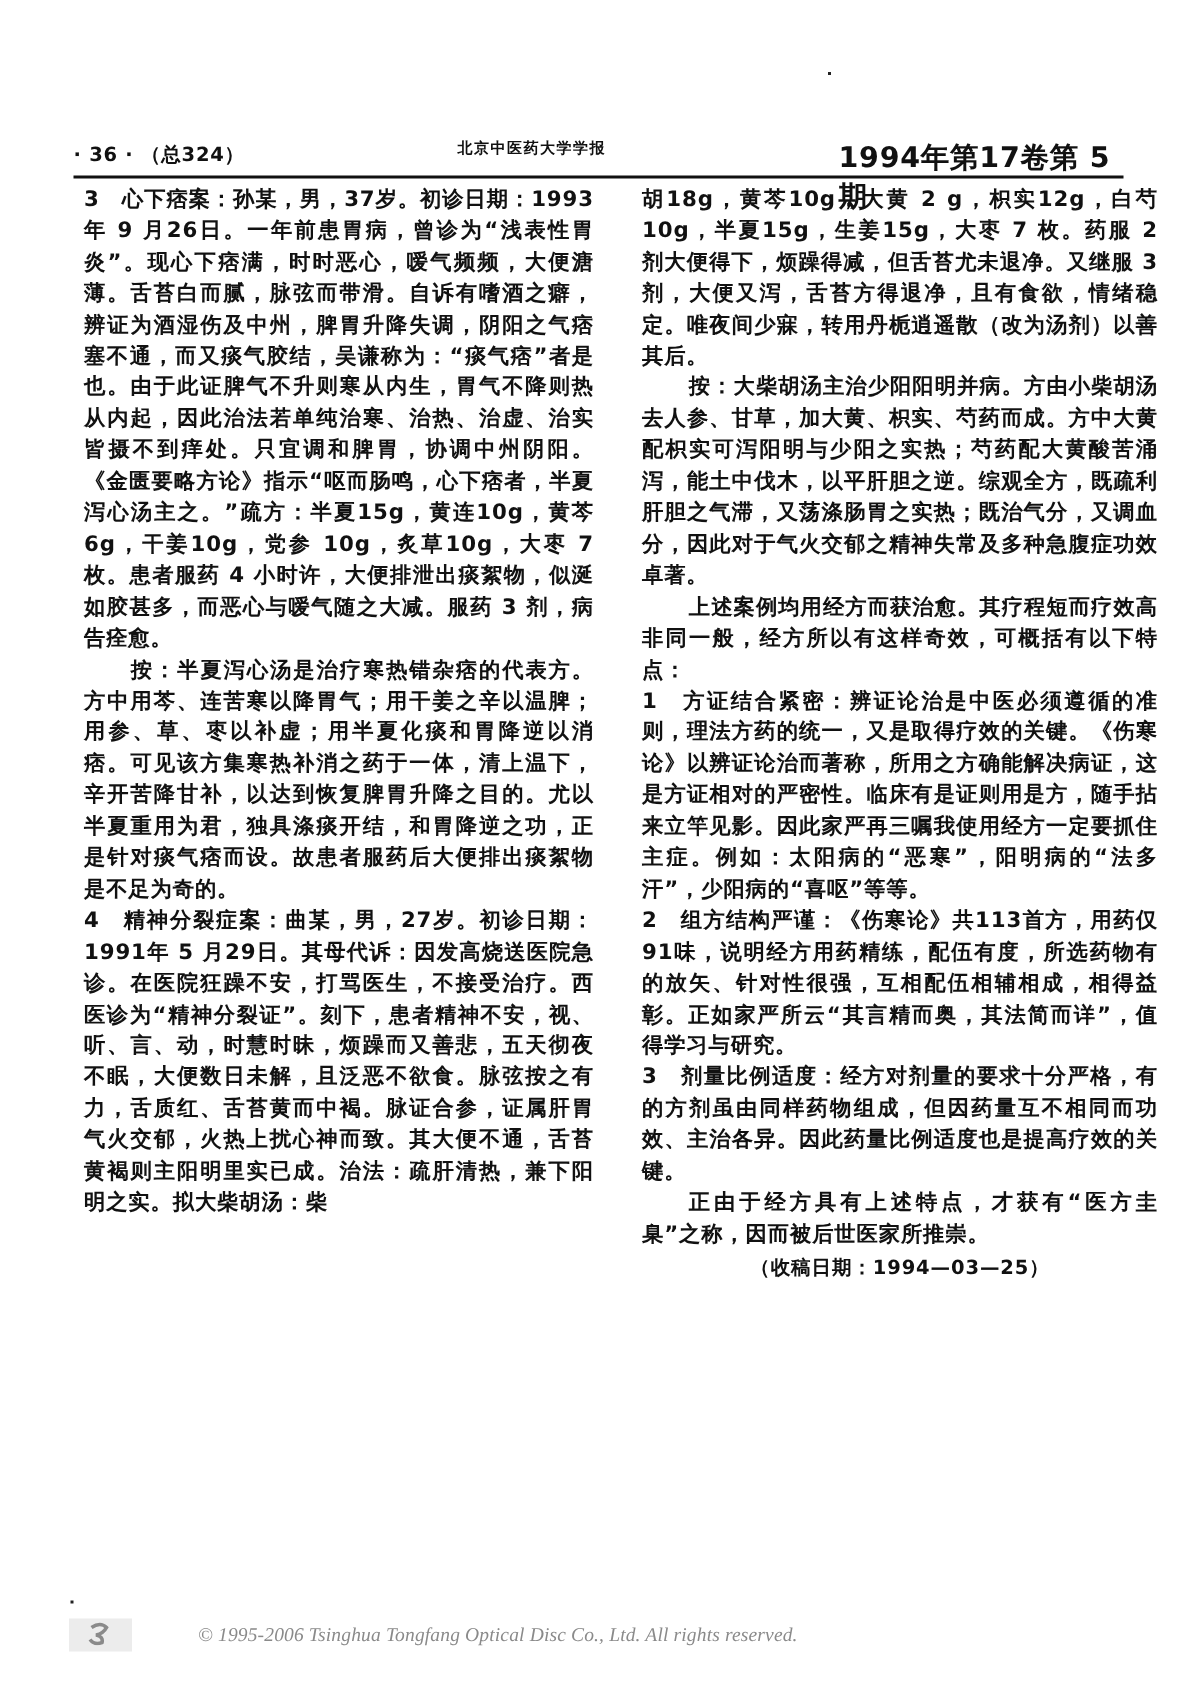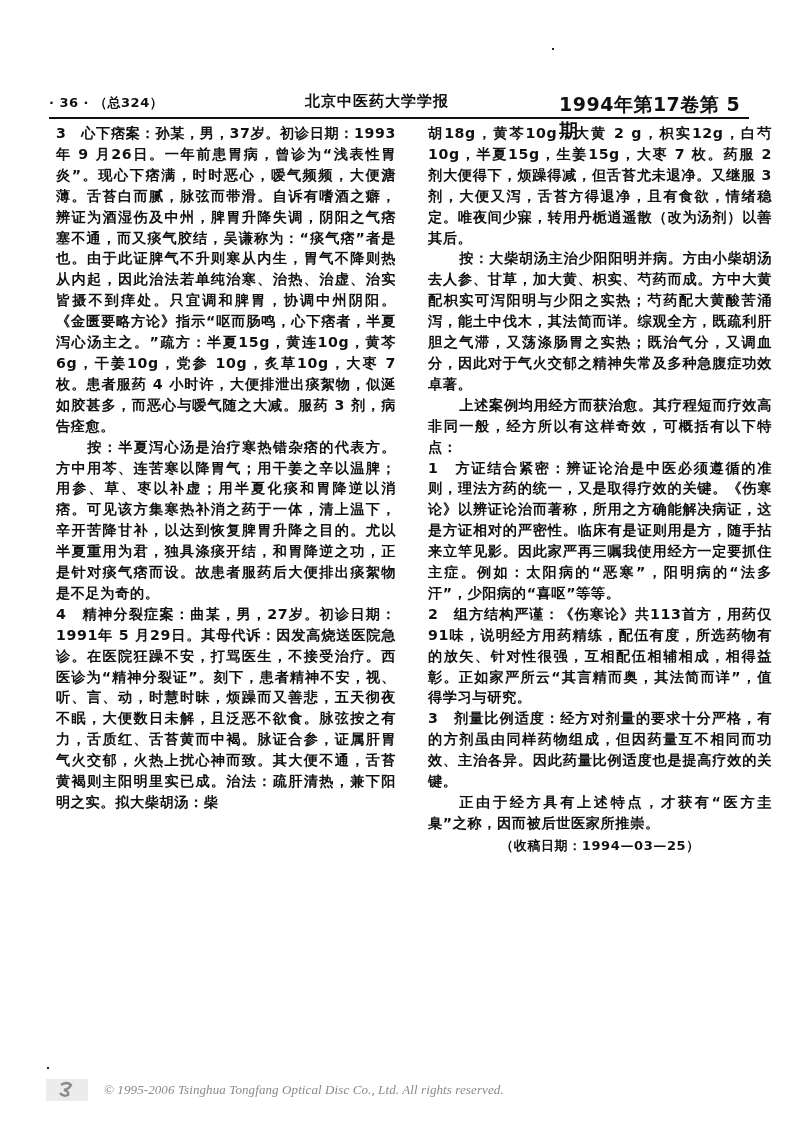--- a/index.html
+++ b/index.html
@@ -2,36 +2,36 @@
 <html><head>
 <meta charset="utf-8">
 <style>
   html, body { margin:0; padding:0; background:#ffffff; }
   body { width:786px; height:1122px; position:relative; overflow:hidden;
          font-family:"DejaVu Serif", "Liberation Serif", serif; color:#111; }
   .speck { position:absolute; width:2px; height:2px; background:#222; }
   .header { position:absolute; left:49px; top:92px; width:700px; height:22px;
             font-size:13px; font-weight:bold; font-family:"DejaVu Sans", sans-serif; }
   .header .left { position:absolute; left:0; top:2px; letter-spacing:0.5px; }
-  .header .center { position:absolute; left:256px; top:0; font-size:15px; letter-spacing:1px; }
+  .header .center { position:absolute; left:256px; top:0; font-size:10px; letter-spacing:1px; }
   .header .right { position:absolute; left:510px; top:0; font-size:19px; letter-spacing:0.5px; }
   .rule { position:absolute; left:49px; top:117px; width:700px; height:2px; background:#111; }
   .col { position:absolute; top:123px; width:340px; font-size:14.2px; font-weight:bold;
          line-height:20.9px; font-family:"DejaVu Sans", sans-serif; letter-spacing:0.6px; }
   .col.left { left:56px; }
   .col.right { left:428px; width:344px; }
   .col p { margin:0; text-align:justify; text-align-last:left; }
   .col p.indent { text-indent:2.2em; }
   .col p.center { text-align:center; text-align-last:center; font-size:13px; margin-top:2px; }
   .footer { position:absolute; left:46px; top:1077px; height:26px; width:520px;
             display:flex; align-items:center; }
   .logo { width:42px; height:22px; background:#ececec; position:relative; margin-right:16px; }
   .logo svg { position:absolute; left:11px; top:2px; }
   .copyright { font-family:"Liberation Serif", serif; font-style:italic; font-size:13px;
-               color:#8a8a8a; letter-spacing:0.1px; }
+               color:#8a8a8a; letter-spacing:0.1px;margin-left:28px; }
 </style>
 </head>
 <body>
 
 <div class="speck" style="left:552px;top:48px;"></div>
 <div class="speck" style="left:47px;top:1067px;width:2px;height:2px;"></div>
 
 <div class="header">
   <span class="left">· 36 · （总324）</span>
   <span class="center">北京中医药大学学报</span>
@@ -40,21 +40,21 @@
 <div class="rule"></div>
 
 <div class="col left">
   <p>3　心下痞案：孙某，男，37岁。初诊日期：1993年 9 月26日。一年前患胃病，曾诊为“浅表性胃炎”。现心下痞满，时时恶心，嗳气频频，大便溏薄。舌苔白而腻，脉弦而带滑。自诉有嗜酒之癖，辨证为酒湿伤及中州，脾胃升降失调，阴阳之气痞塞不通，而又痰气胶结，吴谦称为：“痰气痞”者是也。由于此证脾气不升则寒从内生，胃气不降则热从内起，因此治法若单纯治寒、治热、治虚、治实皆摄不到痒处。只宜调和脾胃，协调中州阴阳。《金匮要略方论》指示“呕而肠鸣，心下痞者，半夏泻心汤主之。”疏方：半夏15g，黄连10g，黄芩 6g，干姜10g，党参 10g，炙草10g，大枣 7 枚。患者服药 4 小时许，大便排泄出痰絮物，似涎如胶甚多，而恶心与嗳气随之大减。服药 3 剂，病告痊愈。</p>
   <p class="indent">按：半夏泻心汤是治疗寒热错杂痞的代表方。方中用芩、连苦寒以降胃气；用干姜之辛以温脾；用参、草、枣以补虚；用半夏化痰和胃降逆以消痞。可见该方集寒热补消之药于一体，清上温下，辛开苦降甘补，以达到恢复脾胃升降之目的。尤以半夏重用为君，独具涤痰开结，和胃降逆之功，正是针对痰气痞而设。故患者服药后大便排出痰絮物是不足为奇的。</p>
   <p>4　精神分裂症案：曲某，男，27岁。初诊日期：1991年 5 月29日。其母代诉：因发高烧送医院急诊。在医院狂躁不安，打骂医生，不接受治疗。西医诊为“精神分裂证”。刻下，患者精神不安，视、听、言、动，时慧时昧，烦躁而又善悲，五天彻夜不眠，大便数日未解，且泛恶不欲食。脉弦按之有力，舌质红、舌苔黄而中褐。脉证合参，证属肝胃气火交郁，火热上扰心神而致。其大便不通，舌苔黄褐则主阳明里实已成。治法：疏肝清热，兼下阳明之实。拟大柴胡汤：柴</p>
 </div>
 
 <div class="col right">
   <p>胡18g，黄芩10g，大黄 2 g，枳实12g，白芍10g，半夏15g，生姜15g，大枣 7 枚。药服 2 剂大便得下，烦躁得减，但舌苔尤未退净。又继服 3 剂，大便又泻，舌苔方得退净，且有食欲，情绪稳定。唯夜间少寐，转用丹栀逍遥散（改为汤剂）以善其后。</p>
-  <p class="indent">按：大柴胡汤主治少阳阳明并病。方由小柴胡汤去人参、甘草，加大黄、枳实、芍药而成。方中大黄配枳实可泻阳明与少阳之实热；芍药配大黄酸苦涌泻，能土中伐木，其法简而详。综观全方，既疏利肝胆之气滞，又荡涤肠胃之实热；既治气分，又调血分，因此对于气火交郁之精神失常及多种急腹症功效卓著。</p>
+  <p class="indent">按：大柴胡汤主治少阳阳明并病。方由小柴胡汤去人参、甘草，加大黄、枳实、芍药而成。方中大黄配枳实可泻阳明与少阳之实热；芍药配大黄酸苦涌泻，能土中伐木，以平肝胆之逆。综观全方，既疏利肝胆之气滞，又荡涤肠胃之实热；既治气分，又调血分，因此对于气火交郁之精神失常及多种急腹症功效卓著。</p>
   <p class="indent">上述案例均用经方而获治愈。其疗程短而疗效高非同一般，经方所以有这样奇效，可概括有以下特点：</p>
   <p>1　方证结合紧密：辨证论治是中医必须遵循的准则，理法方药的统一，又是取得疗效的关键。《伤寒论》以辨证论治而著称，所用之方确能解决病证，这是方证相对的严密性。临床有是证则用是方，随手拈来立竿见影。因此家严再三嘱我使用经方一定要抓住主症。例如：太阳病的“恶寒”，阳明病的“法多汗”，少阳病的“喜呕”等等。</p>
   <p>2　组方结构严谨：《伤寒论》共113首方，用药仅91味，说明经方用药精练，配伍有度，所选药物有的放矢、针对性很强，互相配伍相辅相成，相得益彰。正如家严所云“其言精而奥，其法简而详”，值得学习与研究。</p>
   <p>3　剂量比例适度：经方对剂量的要求十分严格，有的方剂虽由同样药物组成，但因药量互不相同而功效、主治各异。因此药量比例适度也是提高疗效的关键。</p>
   <p class="indent">正由于经方具有上述特点，才获有“医方圭臬”之称，因而被后世医家所推崇。</p>
   <p class="center">（收稿日期：1994—03—25）</p>
 </div>
 
 <div class="footer">
   <div class="logo">

